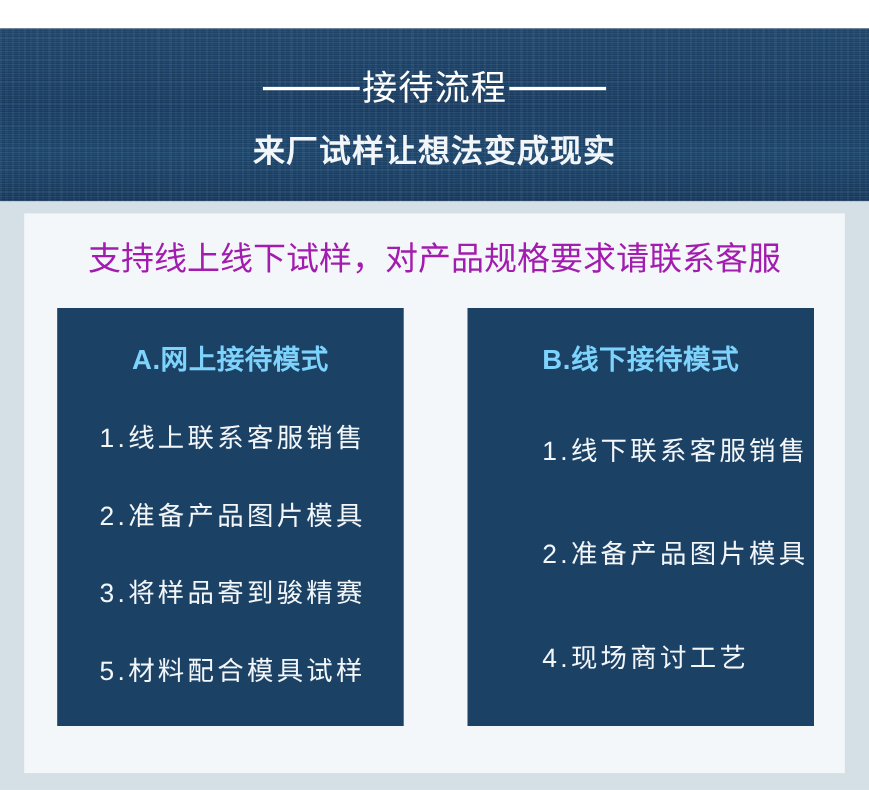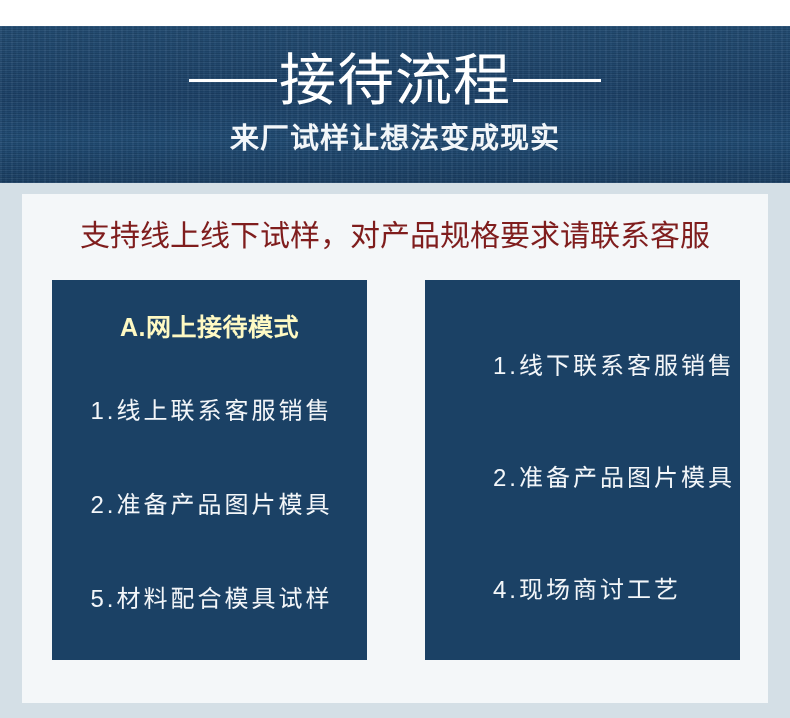--- a/index.html
+++ b/index.html
@@ -75,21 +75,21 @@
     height: 56px;
   }
   .title-rule {
     width: 88px;
     height: 3px;
     background: #ffffff;
     flex: 0 0 auto;
   }
   .banner-title {
     color: #ffffff;
-    font-size: 57px;
+    font-size: 32px;
     line-height: 50px;
     font-weight: 400;
     letter-spacing: 1px;
     white-space: nowrap;
     padding: 0 2px;
   }
 
   .banner-subtitle {
     color: #f2f6f9;
     font-size: 29px;
@@ -118,21 +118,21 @@
     height: 509px;
     background: #f4f7f9;
   }
 
   .panel-heading {
     position: absolute;
     left: 0;
     top: 22px;
     width: 746px;
     text-align: center;
-    color: #7f1d1d;
+    color: #a21caf;
     font-size: 30px;
     line-height: 40px;
     font-weight: 400;
     white-space: nowrap;
   }
 
   .cards {
     position: absolute;
     left: 30px;
     top: 86px;
@@ -146,21 +146,21 @@
     width: 315px;
     height: 380px;
     background: #1b4165;
     box-sizing: border-box;
     padding: 30px 0 0 0;
     display: flex;
     flex-direction: column;
   }
 
   .card-title {
-    color: #fef9c3;
+    color: #7dd3fc;
     font-size: 25px;
     line-height: 34px;
     font-weight: 700;
     text-align: center;
     letter-spacing: 0.5px;
     white-space: nowrap;
     margin-bottom: 20px;
   }
 
   .card-steps {
@@ -221,25 +221,27 @@
 
       <div class="panel-heading">支持线上线下试样，对产品规格要求请联系客服</div>
 
       <div class="cards">
 
         <div class="card card-left">
           <div class="card-title">A.网上接待模式</div>
           <div class="card-steps">
             <div class="card-step">1.线上联系客服销售</div>
             <div class="card-step">2.准备产品图片模具</div>
+            <div class="card-step">3.将样品寄到骏精赛</div>
             <div class="card-step">5.材料配合模具试样</div>
           </div>
         </div>
 
         <div class="card card-right">
+          <div class="card-title">B.线下接待模式</div>
           <div class="card-steps">
             <div class="card-step">1.线下联系客服销售</div>
             <div class="card-step">2.准备产品图片模具</div>
             <div class="card-step">4.现场商讨工艺</div>
           </div>
         </div>
 
       </div>
     </div>
 

